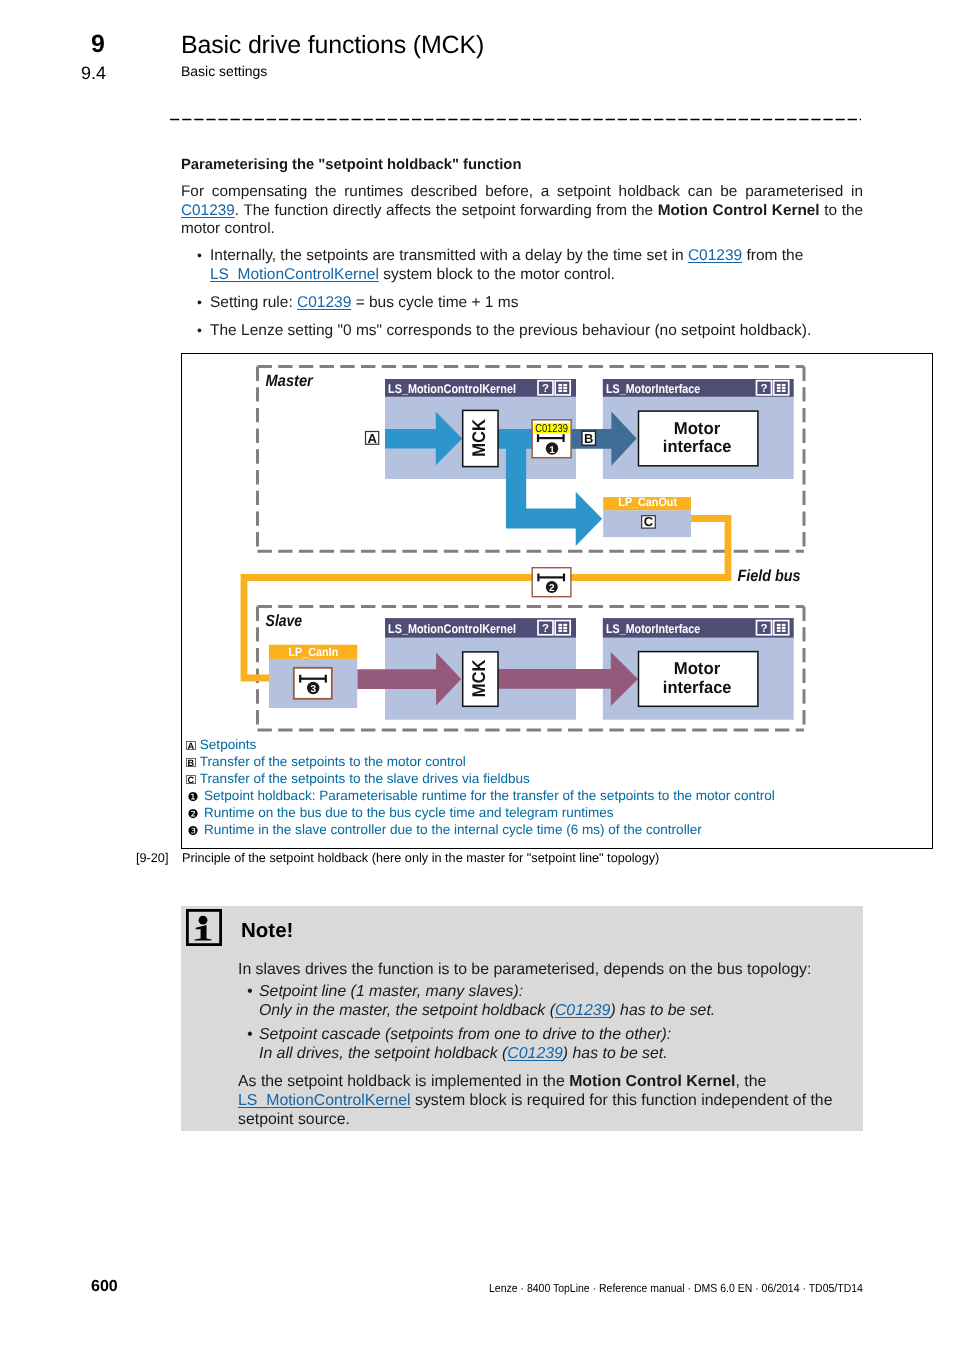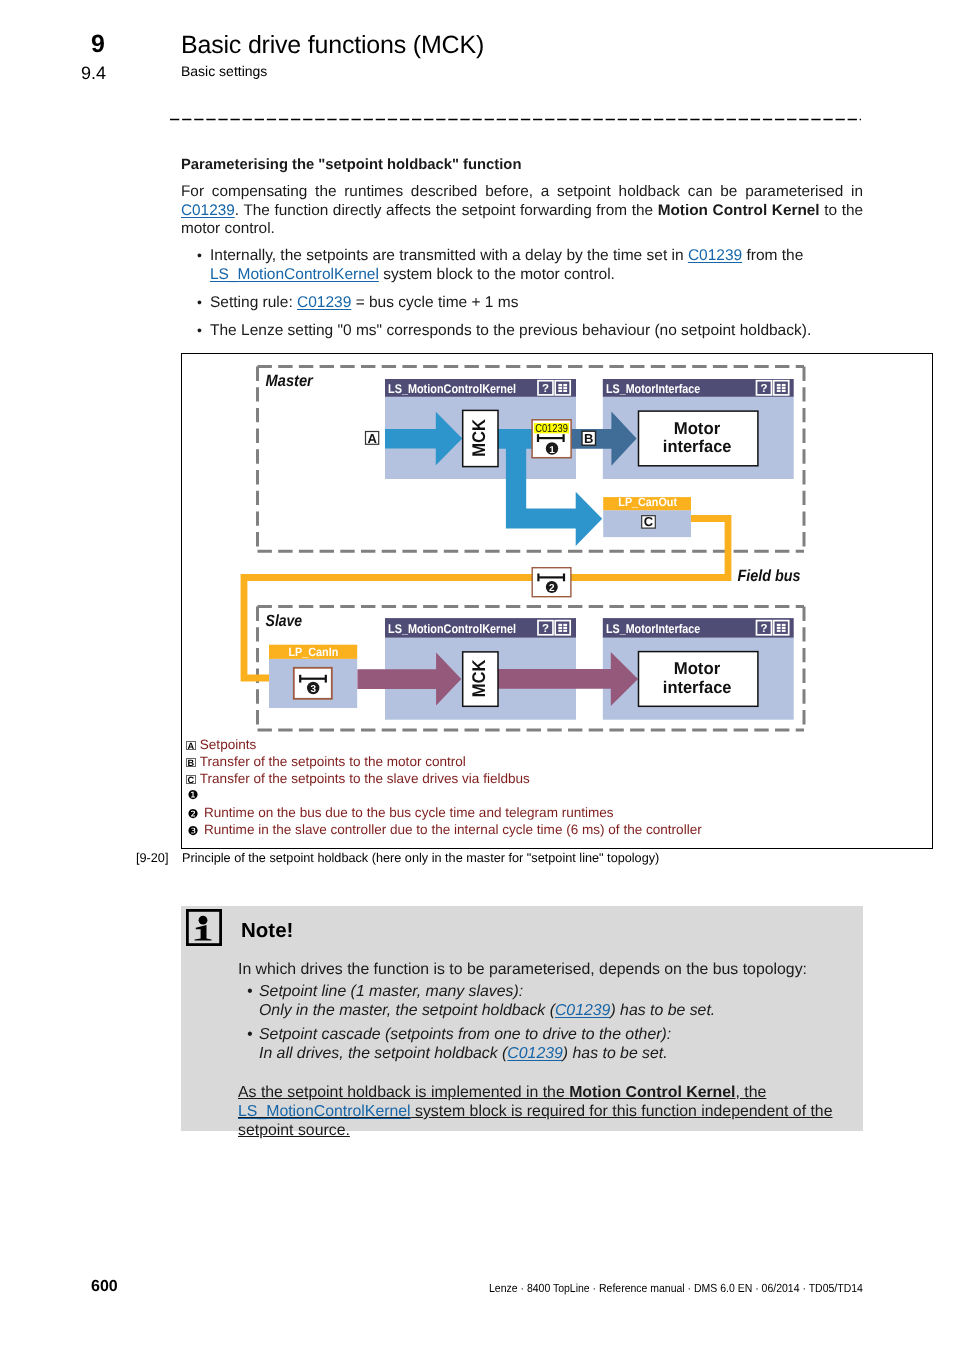--- a/index.html
+++ b/index.html
@@ -34,31 +34,31 @@
   .mi-lbl{font-family:"Liberation Sans",sans-serif;font-size:17px;font-weight:700;fill:#111;}
   .port-title{font-family:"Liberation Sans",sans-serif;font-size:12px;font-weight:700;fill:#fff;}
   .code-lbl{font-family:"Liberation Sans",sans-serif;font-size:11.5px;fill:#111;}
   .mk-lbl{font-family:"Liberation Sans",sans-serif;font-size:13px;font-weight:700;fill:#111;}
   .ico-txt{font-family:"Liberation Sans",sans-serif;font-size:11.5px;font-weight:700;fill:#fff;text-anchor:middle;}
   .badge-lbl{font-family:"Liberation Sans",sans-serif;font-size:10px;font-weight:700;fill:#fff;}
   #fig-legend{left:4px;top:382px;width:670px;}
   .lg-row{display:flex;align-items:baseline;height:17px;}
   .lg-mk{display:inline-block;width:14px;font-size:12.3px;line-height:14px;text-align:center;flex:0 0 auto;position:relative;top:0.5px;}
   .lg-mk.boxed{border:0.9px solid #666;width:9.8px;height:9.6px;line-height:9.4px;font-size:9.2px;font-weight:700;margin-right:0;position:relative;top:-0.5px;box-sizing:border-box;}
-  .lg-tx{font-size:13.55px;line-height:17px;margin-left:4px;color:#7f1d1d;}
+  .lg-tx{font-size:13.55px;line-height:17px;margin-left:4px;color:#0369a1;}
   #fig-caption-no{left:136px;top:851px;font-size:12.7px;}
   #fig-caption{left:182px;top:851px;font-size:12.7px;white-space:nowrap;}
 
   
   #note{left:181px;top:906px;width:682px;height:225px;background:#d9d9d9;}
   #note-title{left:241px;top:919px;font-size:20.5px;font-weight:700;}
   #note-icon{left:186px;top:909px;}
   #note-body{left:238px;top:960px;width:620px;font-size:15.85px;line-height:19px;color:#1a1a1a;}
   .nb-p{margin:0;}
-  .nb-closing{margin-top:20px;text-decoration:underline;}
+  .nb-closing{margin-top:9px;}
   .nb-list{margin:3px 0 0 0;padding:0;list-style:none;}
   .nb-li{position:relative;padding-left:21px;margin-top:0;font-style:italic;}
   .nb-li+.nb-li{margin-top:5px;}
   .nb-li:before{content:"\2022";position:absolute;left:9px;top:0;}
 
   
   #page-no{left:91px;top:1278px;font-size:16px;font-weight:700;}
   #footer-text{left:489px;top:1281px;font-size:11.8px;transform:scaleX(0.889);transform-origin:0 0;white-space:nowrap;}
 </style>
 </head>
@@ -208,20 +208,21 @@
       <div class="lg-row">
           <span class="lg-mk boxed">B</span>
           <span class="lg-tx">Transfer of the setpoints to the motor control</span>
         </div>
       <div class="lg-row">
           <span class="lg-mk boxed">C</span>
           <span class="lg-tx">Transfer of the setpoints to the slave drives via fieldbus</span>
         </div>
       <div class="lg-row">
           <span class="lg-mk">❶</span>
+          <span class="lg-tx">Setpoint holdback: Parameterisable runtime for the transfer of the setpoints to the motor control</span>
         </div>
       <div class="lg-row">
           <span class="lg-mk">❷</span>
           <span class="lg-tx">Runtime on the bus due to the bus cycle time and telegram runtimes</span>
         </div>
       <div class="lg-row">
           <span class="lg-mk">❸</span>
           <span class="lg-tx">Runtime in the slave controller due to the internal cycle time (6 ms) of the controller</span>
         </div>
     </div>
@@ -230,21 +231,21 @@
   <div class="abs" id="fig-caption">Principle of the setpoint holdback (here only in the master for "setpoint line" topology)</div>
 
   <div class="abs" id="note"></div>
   <svg class="abs" id="note-icon" width="36" height="37" viewBox="0 0 36 37">
     <rect x="1.4" y="1.4" width="33.2" height="34.2" fill="none" stroke="#000" stroke-width="2.8"></rect>
     <circle cx="17" cy="11.2" r="4.4" fill="#000"></circle>
     <path d="M20.5 16.1 L20.5 29.4 L25.5 30.4 L25.5 31.6 L8.6 31.6 L8.6 30.4 L14.6 29.4 L14.6 20.2 L9.8 20.2 L9.8 18.7 Z" fill="#000"></path>
   </svg>
   <div class="abs" id="note-title">Note!</div>
   <div class="abs" id="note-body">
-    <p class="nb-p">In which drives the function is to be parameterised, depends on the bus topology:</p>
+    <p class="nb-p">In slaves drives the function is to be parameterised, depends on the bus topology:</p>
     <ul class="nb-list">
       <li class="nb-li"><span>Setpoint line (1 master, many slaves):</span><br><span>Only in the master, the setpoint holdback (</span><span class="lnk">C01239</span><span>) has to be set.</span></li>
       <li class="nb-li"><span>Setpoint cascade (setpoints from one to drive to the other):</span><br><span>In all drives, the setpoint holdback (</span><span class="lnk">C01239</span><span>) has to be set.</span></li>
     </ul>
     <p class="nb-p nb-closing"><span>As the setpoint holdback is implemented in the </span><span class="bld">Motion Control Kernel</span><span>, the </span><span class="lnk">LS_MotionControlKernel</span><span> system block is required for this function independent of the setpoint source.</span></p>
   </div>
 
   <div class="abs" id="page-no">600</div>
   <div class="abs" id="footer-text">Lenze · 8400 TopLine · Reference manual · DMS 6.0 EN · 06/2014 · TD05/TD14</div>
 

